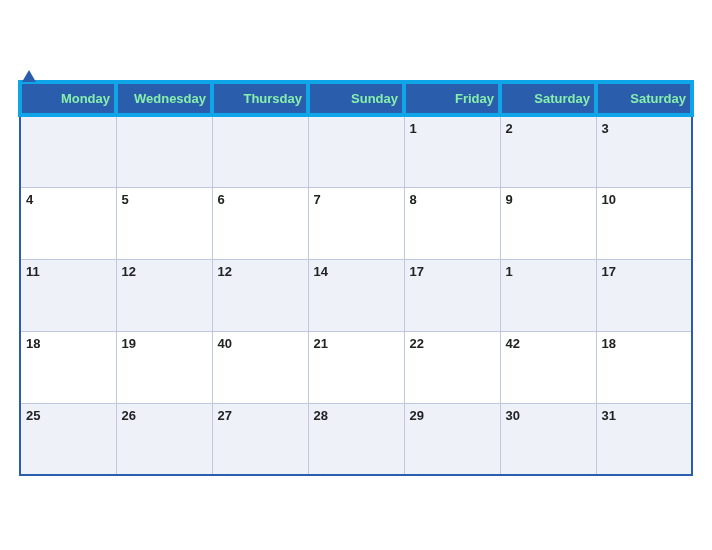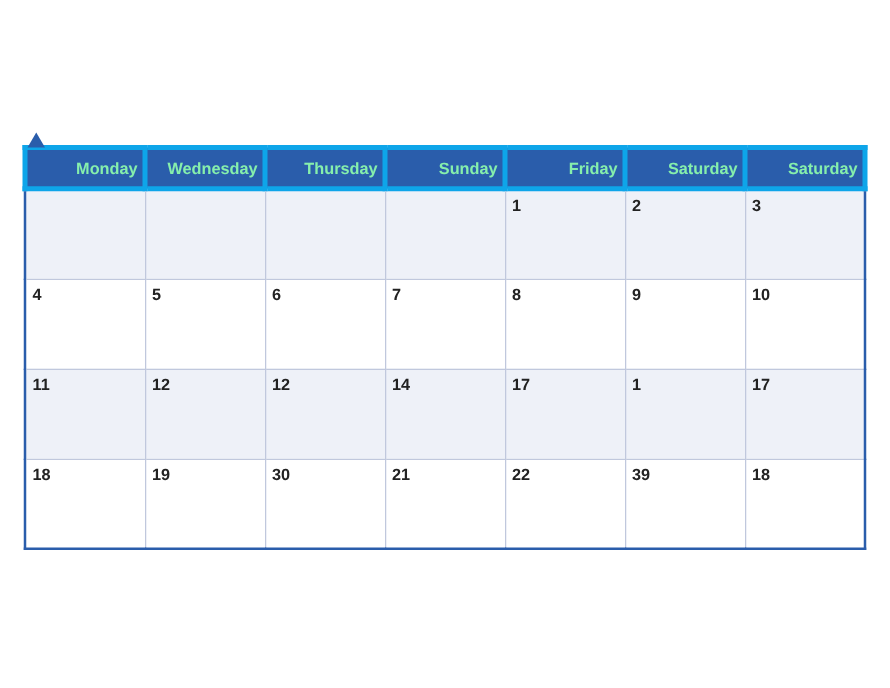--- a/index.html
+++ b/index.html
@@ -159,21 +159,30 @@
           <td><span class="day-num">12</span></td>
           <td><span class="day-num">12</span></td>
           <td><span class="day-num">14</span></td>
           <td><span class="day-num">17</span></td>
           <td><span class="day-num">1</span></td>
           <td><span class="day-num">17</span></td>
         </tr>
         <tr>
           <td><span class="day-num">18</span></td>
           <td><span class="day-num">19</span></td>
-          <td><span class="day-num">30</span></td>
+          <td><span class="day-num">40</span></td>
           <td><span class="day-num">21</span></td>
           <td><span class="day-num">22</span></td>
-          <td><span class="day-num">39</span></td>
+          <td><span class="day-num">42</span></td>
           <td><span class="day-num">18</span></td>
+        </tr>
+        <tr>
+          <td><span class="day-num">25</span></td>
+          <td><span class="day-num">26</span></td>
+          <td><span class="day-num">27</span></td>
+          <td><span class="day-num">28</span></td>
+          <td><span class="day-num">29</span></td>
+          <td><span class="day-num">30</span></td>
+          <td><span class="day-num">31</span></td>
         </tr>
       </tbody>
   </table>
 </div>
 
 </body></html>

